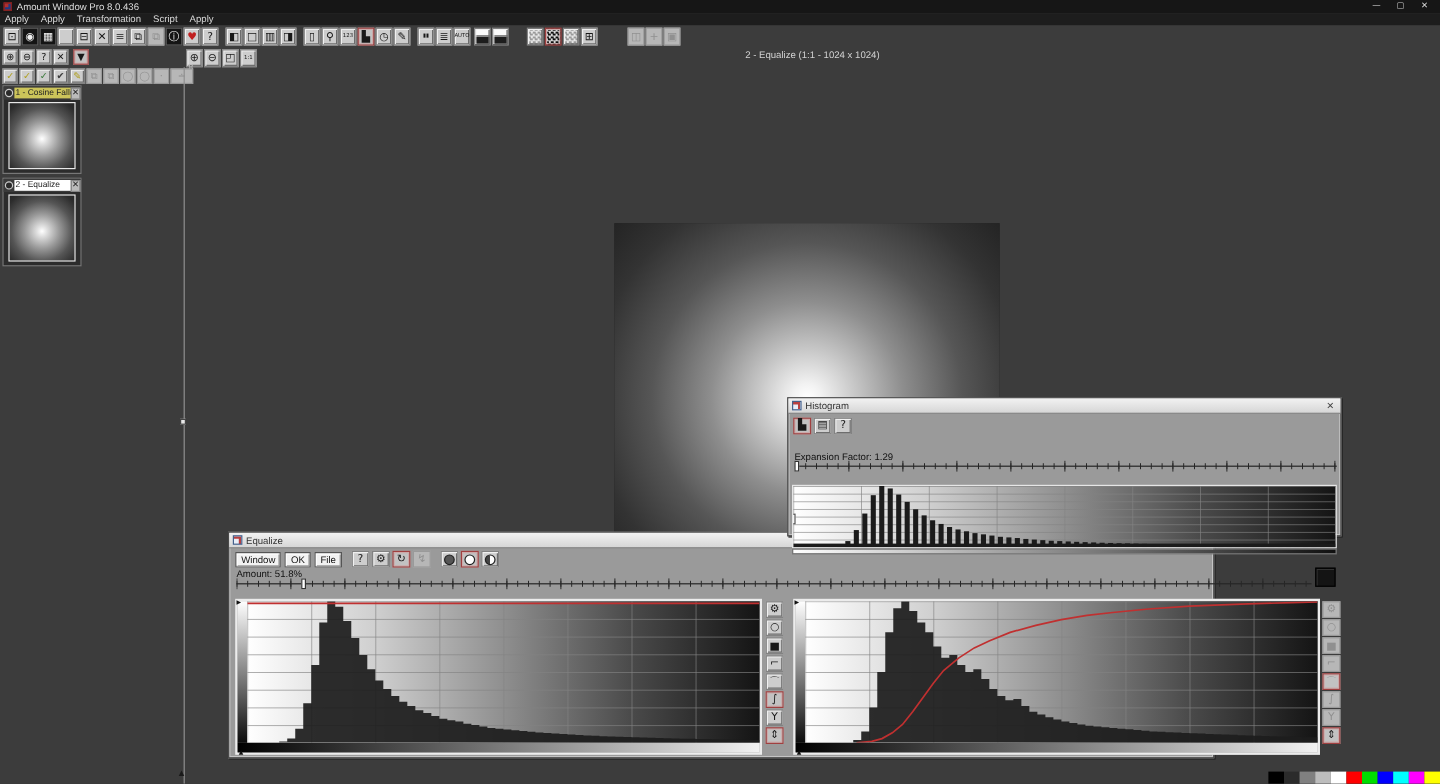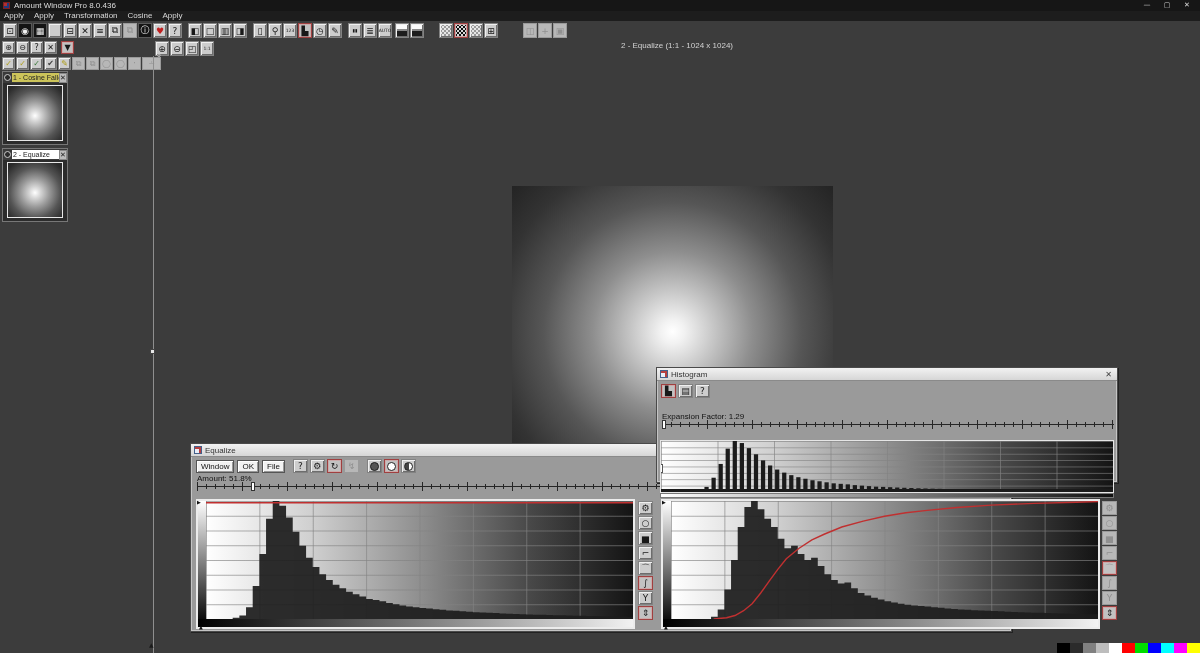--- a/index.html
+++ b/index.html
@@ -66,21 +66,21 @@
   #main-image{position:absolute;left:512px;top:186px;width:321px;height:280px;z-index:1;
     background:radial-gradient(circle 235px at 50% 52%,#ffffff 0,#f2f2f2 5%,#c8c8c8 17%,#8e8e8e 34%,#565656 55%,#333333 76%,#232323 93%,#202020 100%),#202020;}
 
   
   .floatwin{position:absolute;background:#9a9a9a;border:1px solid #4a4a4a;box-shadow:1px 1px 0 #222,inset 0 0 0 1px #c4c4c4;}
   .win-titlebar{height:13px;background:linear-gradient(#f2f2f2,#d6d6d6);display:flex;align-items:center;gap:3px;padding:0 3px;border-bottom:1px solid #8a8a8a;}
   .win-ico{width:8px;height:8px;background:#e8eef8;border:1px solid #44608a;box-shadow:inset -2px 2px 0 #b84040;}
   .win-title{font-size:8px;color:#333;flex:1;}
   .win-close{font-size:8px;color:#444;background:transparent;border:0;padding:0 2px;font-family:"DejaVu Sans",sans-serif;}
 
-  #histo-win{left:656px;top:331px;width:462px;height:116px;z-index:3;margin-top:36px;}
+  #histo-win{left:656px;top:331px;width:462px;height:116px;z-index:3;}
   #histo-toolbar{position:absolute;left:4px;top:16px;}
   #histo-exp-label{position:absolute;left:5px;top:44px;font-size:8px;color:#111;}
   #histo-slider{position:absolute;left:5px;top:52px;width:452px;}
   #histo-channel{position:absolute;left:0;top:62px;width:100%;text-align:center;font-size:8px;color:#111;}
   #histo-plot{position:absolute;left:3px;top:72px;width:454px;height:53px;}
   #histo-strip{position:absolute;left:3px;top:125px;width:454px;height:5px;background:linear-gradient(90deg,#fff,#101010);border:1px solid #777;}
   #histo-plot .mini-handle{position:absolute;left:-2px;top:45%;width:4px;height:9px;background:#fff;border:1px solid #555;z-index:2;}
 
   .plot{position:relative;background:linear-gradient(90deg,#ffffff,#cfcfcf 25%,#8f8f8f 50%,#4a4a4a 75%,#141414);border:1px solid #e6e6e6;overflow:hidden;}
   .plot .grid{position:absolute;inset:0;
@@ -128,21 +128,21 @@
   <span id="win-controls" class="bar">
       <button class="wbtn wctrl">—</button>
       <button class="wbtn wctrl">▢</button>
       <button class="wbtn wctrl">✕</button>
     </span>
 </div>
 <div id="menubar">
     <span class="menu-item">Apply</span>
     <span class="menu-item">Apply</span>
     <span class="menu-item">Transformation</span>
-    <span class="menu-item">Cosine</span>
+    <span class="menu-item">Script</span>
     <span class="menu-item">Apply</span>
   </div>
 
 <div id="toolbar-main" class="bar">
     <button class="tbtn light">⊡</button>
     <button class="tbtn dark">◉</button>
     <button class="tbtn dark">▦</button>
     <button class="tbtn light"></button>
     <button class="tbtn light">⊟</button>
     <button class="tbtn light">✕</button>

